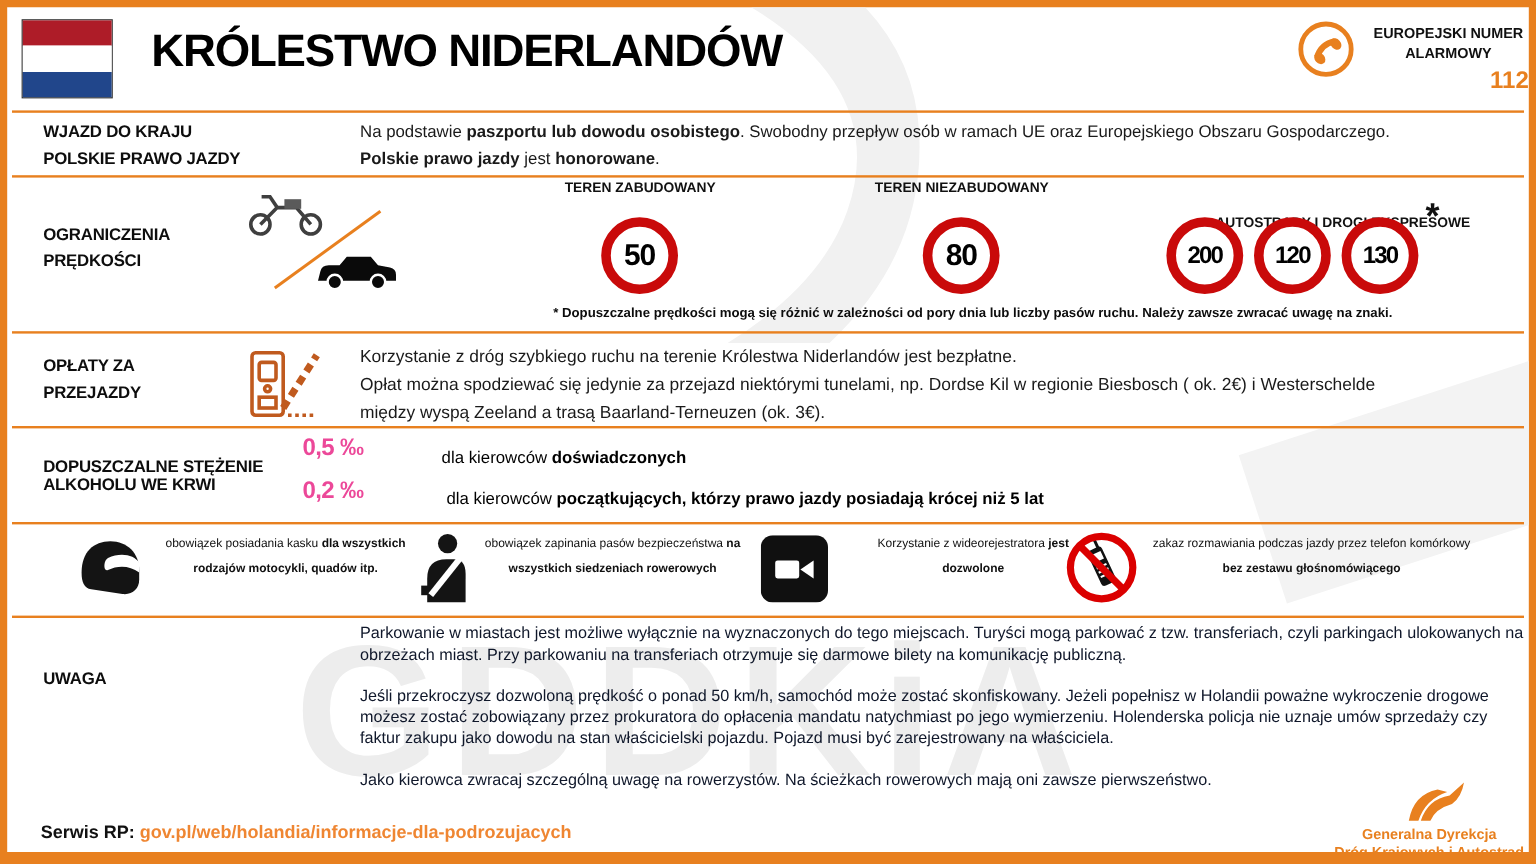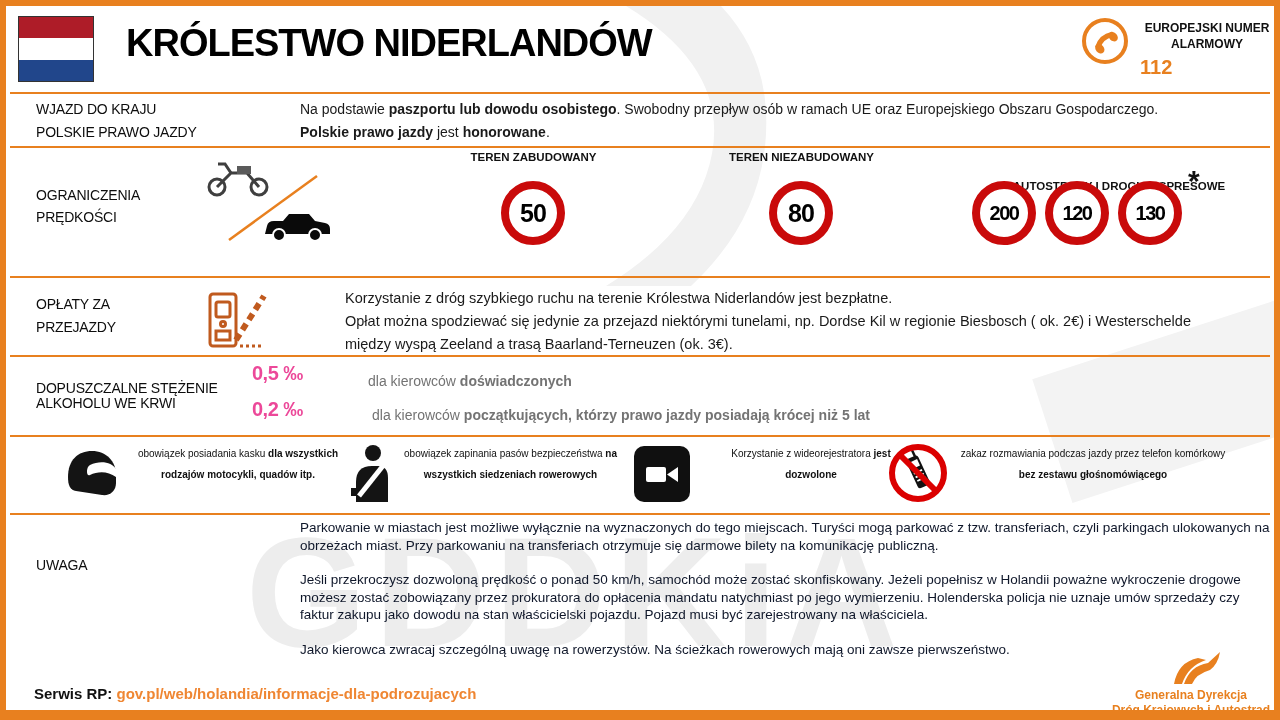--- a/index.html
+++ b/index.html
@@ -3,42 +3,42 @@
 <meta charset="utf-8">
 <style>
   html,body { margin:0; padding:0; background:#888; }
   .page {
     position:relative; width:1280px; height:720px; background:#fff;
     border:6px solid #E8801F; border-bottom-width:10px; box-sizing:border-box;
     font-family:"Liberation Sans", sans-serif; color:#111; overflow:hidden;
   }
   .abs { position:absolute; }
   .hr { position:absolute; left:4px; right:4px; height:2px; background:#E8801F; }
-  .lbl { position:absolute; font-weight:normal; font-size:14px; color:#0d0d0d; letter-spacing:-0.2px; white-space:nowrap; }
+  .lbl { position:absolute; font-weight:bold; font-size:14px; color:#0d0d0d; letter-spacing:-0.2px; white-space:nowrap; }
   .body-txt { font-size:14px; color:#1a1a1a; white-space:nowrap; }
   .b { font-weight:bold; }
   
   .flag { position:absolute; left:12px; top:10px; width:76px; height:66px; border:1px solid #333; box-sizing:border-box; }
   .flag div { height:33.33%; }
   .title { position:absolute; left:120px; top:16px; font-size:38px; font-weight:bold; letter-spacing:-1px; color:#000; white-space:nowrap; }
   .phone-ring { position:absolute; left:1076px; top:12px; width:46px; height:46px; border:4px solid #E8801F; border-radius:50%; box-sizing:border-box; display:flex; align-items:center; justify-content:center; }
   .emg { position:absolute; left:1134px; top:14px; width:134px; text-align:center; font-size:12px; font-weight:bold; line-height:16px; color:#101010; }
-  .emg-num { position:absolute; left:1134px; top:50px; width:134px; text-align:left; font-size:20px; font-weight:bold; color:#E8801F; }
+  .emg-num { position:absolute; left:1134px; top:50px; width:134px; text-align:right; font-size:20px; font-weight:bold; color:#E8801F; }
   
   .sign { position:absolute; width:64px; height:64px; border-radius:50%; background:#fff; border:8px solid #C90A0A; box-sizing:border-box; display:flex; align-items:center; justify-content:center; font-weight:bold; font-size:25px; letter-spacing:-1px; color:#000; }
   .sign3 { font-size:20px; letter-spacing:-1.5px; }
   .colhead { position:absolute; top:145px; text-align:center; font-size:11.5px; font-weight:bold; white-space:nowrap; }
   .footnote { position:absolute; left:455px; top:249px; font-size:11px; font-weight:bold; white-space:nowrap; color:#0c0c0c; }
   .ast { position:absolute; left:1182px; top:158px; font-size:30px; font-weight:bold; }
   
-  .toll-lines { position:absolute; left:294px; top:281px;margin-left:45px; }
+  .toll-lines { position:absolute; left:294px; top:281px; }
   .toll-lines div { font-size:14.5px; line-height:23px; color:#1a1a1a; white-space:nowrap; }
   
   .alc-val { position:absolute; font-size:20px; font-weight:bold; letter-spacing:-0.5px; color:#ec4899; white-space:nowrap; }
-  .alc-desc { position:absolute; font-size:14px; color:#737373; white-space:nowrap; }
+  .alc-desc { position:absolute; font-size:14px; color:#000000; white-space:nowrap; }
   
   .rule-txt { position:absolute; top:437px; text-align:center; font-size:10px; line-height:21px; color:#101010; }
   
   .paras { position:absolute; left:294px; top:513px; width:975px; }
   .paras div { font-size:13.5px; line-height:17.5px; color:#0f172a; margin-bottom:17px; }
   
   .serwis { position:absolute; left:28px; top:679px; font-size:15px; font-weight:bold; white-space:nowrap; }
   .serwis .link { color:#EF8632; }
   .logo-txt { position:absolute; left:1094px; top:682px; width:182px; text-align:center; font-size:12px; font-weight:bold; color:#E8801F; line-height:15px; }
   
@@ -109,20 +109,21 @@
   <div class="colhead" style="left:420px; width:215px;">TEREN ZABUDOWANY</div>
   <div class="colhead" style="left:688px; width:215px;">TEREN NIEZABUDOWANY</div>
   <div class="colhead" style="left:988px; width:250px;margin-top:29px;">AUTOSTRADY I DROGI EKSPRESOWE</div>
 
   <div class="sign" style="left:495px; top:175px;">50</div>
   <div class="sign" style="left:763px; top:175px;">80</div>
   <div class="sign sign3" style="left:966px; top:175px;">200</div>
   <div class="sign sign3" style="left:1039px; top:175px;">120</div>
   <div class="sign sign3" style="left:1112px; top:175px;">130</div>
   <div class="ast">*</div>
+  <div class="footnote">* Dopuszczalne prędkości mogą się różnić  w zależności od pory dnia lub liczby pasów ruchu.  Należy zawsze zwracać uwagę na znaki.</div>
 
   <div class="hr" style="top:270px;"></div>
 
   <div class="lbl" style="left:30px; top:290px;">OPŁATY ZA</div>
   <div class="lbl" style="left:30px; top:313px;">PRZEJAZDY</div>
 
   <svg class="abs" style="left:198px; top:280px;" width="66" height="64" viewBox="0 0 66 64" fill="none" stroke="#C05A1E" stroke-width="3">
     <rect x="6" y="8" width="26" height="52" rx="3"></rect>
     <rect x="12" y="16" width="14" height="15" rx="2"></rect>
     <circle cx="19" cy="38" r="2.5"></circle>

